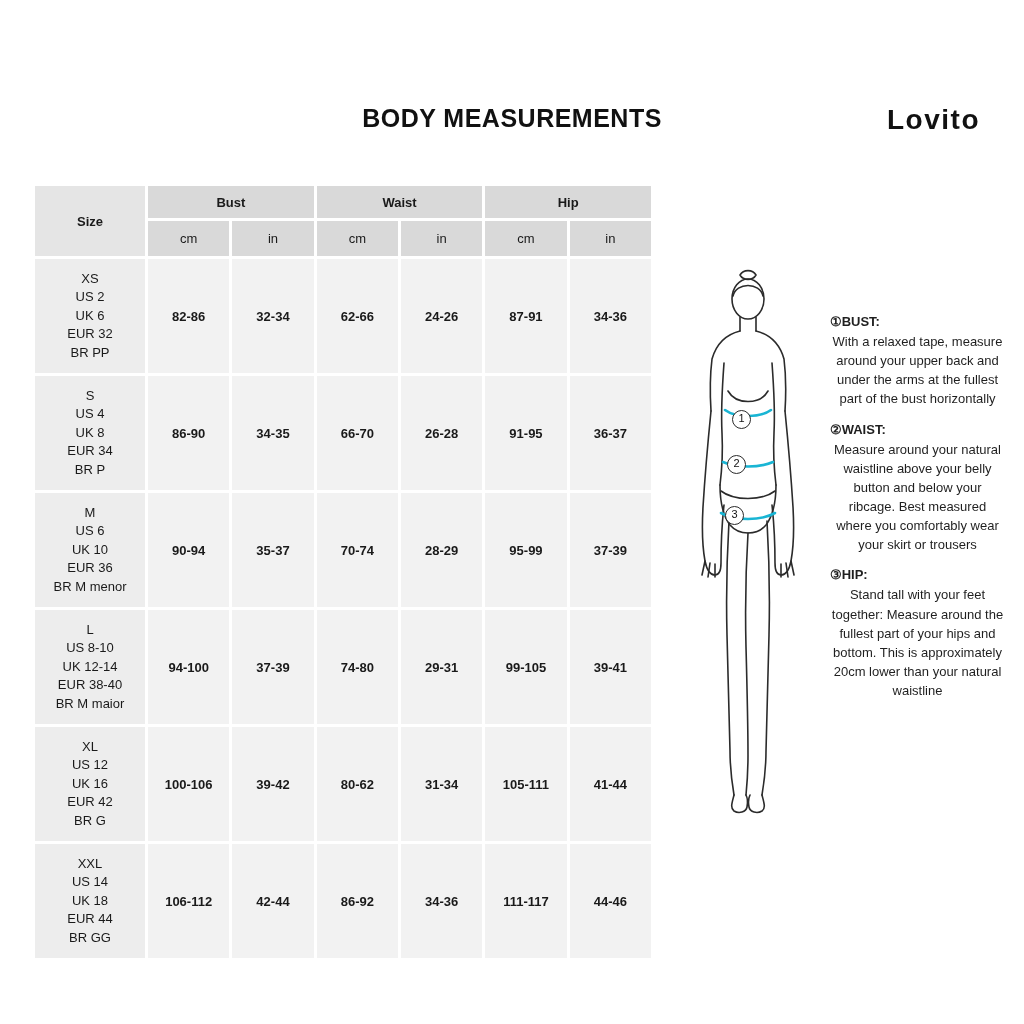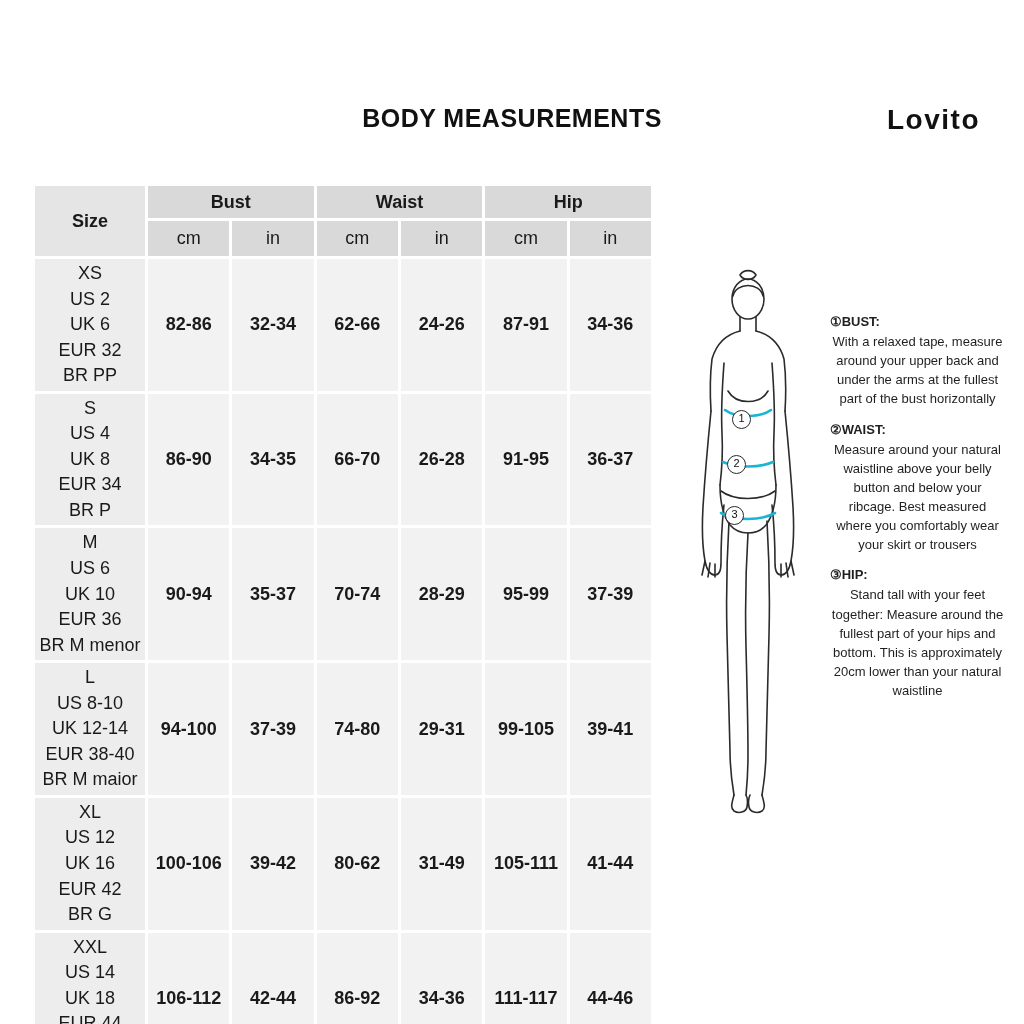--- a/index.html
+++ b/index.html
@@ -54,21 +54,21 @@
   table.size-table {
     border-collapse: collapse;
     width: 622px;
     table-layout: fixed;
   }
   table.size-table td,
   table.size-table th {
     border: 3px solid #ffffff;
     text-align: center;
     vertical-align: middle;
-    font-size: 18px;
+    font-size: 13px;
     color: #1a1a1a;
   }
   .hdr-dark {
     background: #d9d9d9;
     font-weight: bold;
     font-size: 14px;
   }
   .hdr-size {
     background: #e5e5e5;
     font-weight: bold;
@@ -211,21 +211,21 @@
           <td class="val-cell">74-80</td>
           <td class="val-cell">29-31</td>
           <td class="val-cell">99-105</td>
           <td class="val-cell">39-41</td>
         </tr>
         <tr>
           <td class="size-cell">XL<br>US 12<br>UK 16<br>EUR 42<br>BR G</td>
           <td class="val-cell">100-106</td>
           <td class="val-cell">39-42</td>
           <td class="val-cell">80-62</td>
-          <td class="val-cell">31-49</td>
+          <td class="val-cell">31-34</td>
           <td class="val-cell">105-111</td>
           <td class="val-cell">41-44</td>
         </tr>
         <tr>
           <td class="size-cell">XXL<br>US 14<br>UK 18<br>EUR 44<br>BR GG</td>
           <td class="val-cell">106-112</td>
           <td class="val-cell">42-44</td>
           <td class="val-cell">86-92</td>
           <td class="val-cell">34-36</td>
           <td class="val-cell">111-117</td>

